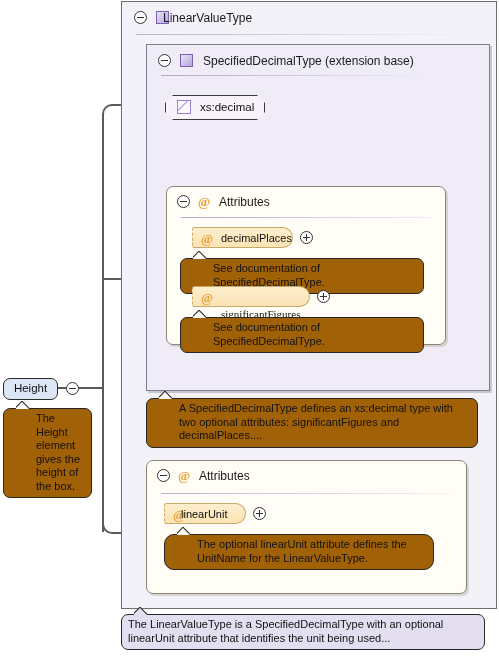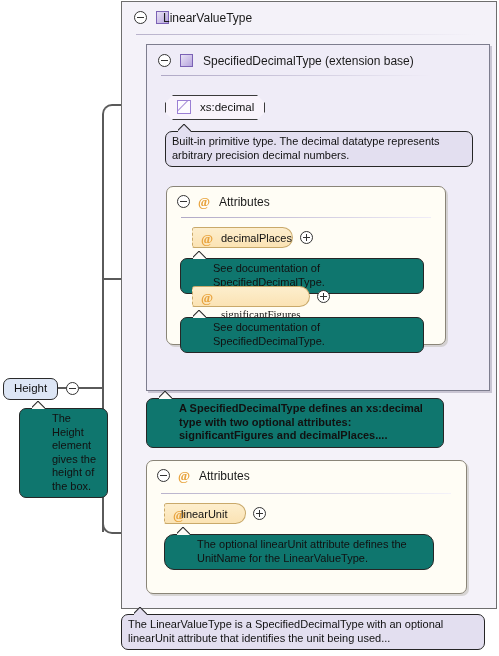--- a/index.html
+++ b/index.html
@@ -103,40 +103,40 @@
   .attr-pill-label{position:absolute;font-size:11px;color:#111;white-space:nowrap;}
 
   
   .bubble{
     position:absolute;box-sizing:border-box;
     border:1.4px solid #262626;border-radius:7px;
     padding:3px 6px 4px 6px;
     font-size:11px;line-height:13.5px;color:#111;
   }
   .bubble.purple{background:#e3dff0;}
-  .bubble.white{background:#0f766e;padding-left:32px;}
+  .bubble.white{background:#a16207;padding-left:32px;}
   
   .notch{
     position:absolute;width:13px;height:8px;top:-8px;left:12px;overflow:hidden;
   }
   .notch i{
     position:absolute;left:0;top:2px;width:11px;height:11px;
     transform:rotate(45deg);
     border-left:1.4px solid #262626;border-top:1.4px solid #262626;
   }
   .bubble.purple .notch i{background:#e3dff0;}
   .bubble.white  .notch i{background:#fcfbf7;}
 
   
   #height-node{
     left:3px;top:378px;width:55px;height:22px;box-sizing:border-box;
     background:#dde6f5;border:1.5px solid #2b2b2b;border-radius:7px;
     text-align:center;line-height:19px;font-size:11.5px;color:#111;
   }
-  #height-doc{left:3px;top:408px;width:89px;margin-left:16px;}
+  #height-doc{left:3px;top:408px;width:89px;}
 </style>
 </head>
 <body>
 
 <div class="line hline" style="left:57px;top:387px;width:10px;"></div>
 <div class="toggle" style="left:66px;top:382px;"></div>
 <div class="line hline" style="left:78px;top:387px;width:25px;"></div>
 
 <div class="corner tl" style="left:102px;top:104px;width:22px;height:20px;"></div>
 <div class="line vline" style="left:102px;top:122px;height:410px;"></div>
@@ -166,26 +166,20 @@
     <div class="toggle" style="left:11px;top:9px;"></div>
     <div class="type-icon" style="left:33px;top:9px;"></div>
     <div class="hdr-label" style="left:56px;top:9px;">SpecifiedDecimalType (extension base)</div>
     <div class="hdr-rule"></div>
 
     <div class="oct-node" style="left:18px;top:50px;width:100px;height:25px;">
       <div class="prim-icon" style="left:11px;top:4px;"></div>
       <div class="oct-label" style="left:34px;top:5px;">xs:decimal</div>
     </div>
 
-    <div class="bubble purple abs" style="left:18px;top:86px;width:308px;">
-      <span class="notch">
-          <i></i>
-        </span>
-      <span>Built-in primitive type. The decimal datatype represents arbitrary precision decimal numbers.</span>
-    </div>
 
     <div class="attr-panel" style="left:19px;top:141px;width:280px;height:159px;">
       <div class="hdr-rule" style="width:250px;"></div>
       <div class="toggle" style="left:10px;top:8px;"></div>
       <span class="at-glyph" style="left:31px;top:8px;">@</span>
       <div class="hdr-label" style="left:52px;top:8px;">Attributes</div>
 
       <div class="attr-pill" style="left:25px;top:40px;width:101px;">
         <span class="at-glyph" style="left:8px;top:4px;">@</span>
         <span class="attr-pill-label" style="left:28px;top:4px;">decimalPlaces</span>
@@ -205,21 +199,21 @@
       <div class="toggle plus" style="left:150px;top:103px;"></div>
       <div class="bubble white abs" style="left:13px;top:130px;width:244px;">
         <span class="notch">
             <i></i>
           </span>
         <span>See documentation of SpecifiedDecimalType.</span>
       </div>
     </div>
   </div>
 
-  <div class="bubble white abs" style="left:24px;top:396px;width:298px;font-weight:bold;">
+  <div class="bubble white abs" style="left:24px;top:396px;width:332px;">
     <span class="notch">
         <i></i>
       </span>
     <span>A SpecifiedDecimalType defines an xs:decimal type with two optional attributes: significantFigures and decimalPlaces....</span>
   </div>
 
   <div class="attr-panel" style="left:24px;top:458px;width:321px;height:134px;">
     <div class="hdr-rule" style="width:290px;"></div>
     <div class="toggle" style="left:10px;top:8px;"></div>
     <span class="at-glyph" style="left:31px;top:8px;">@</span>

